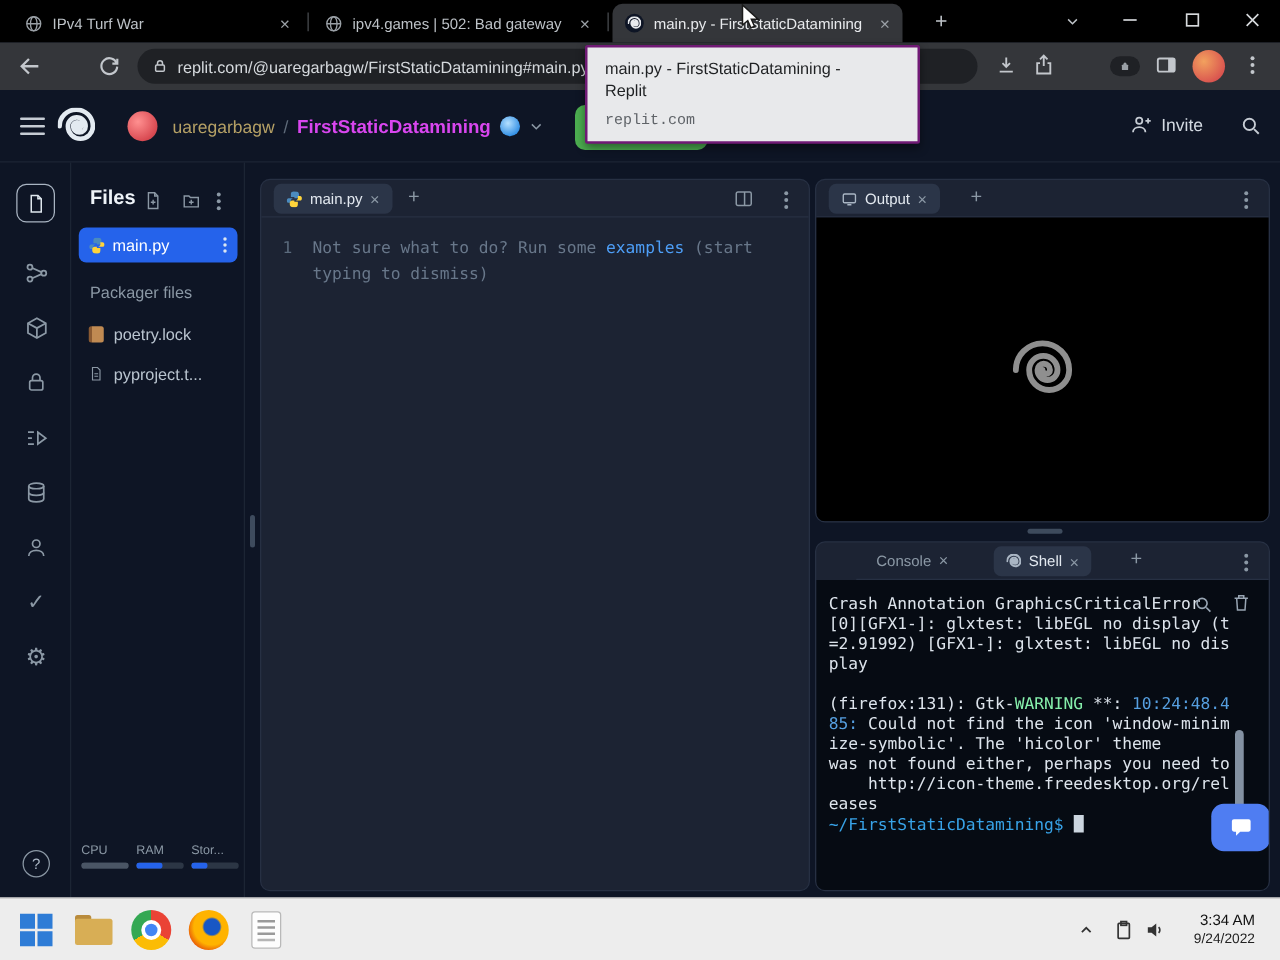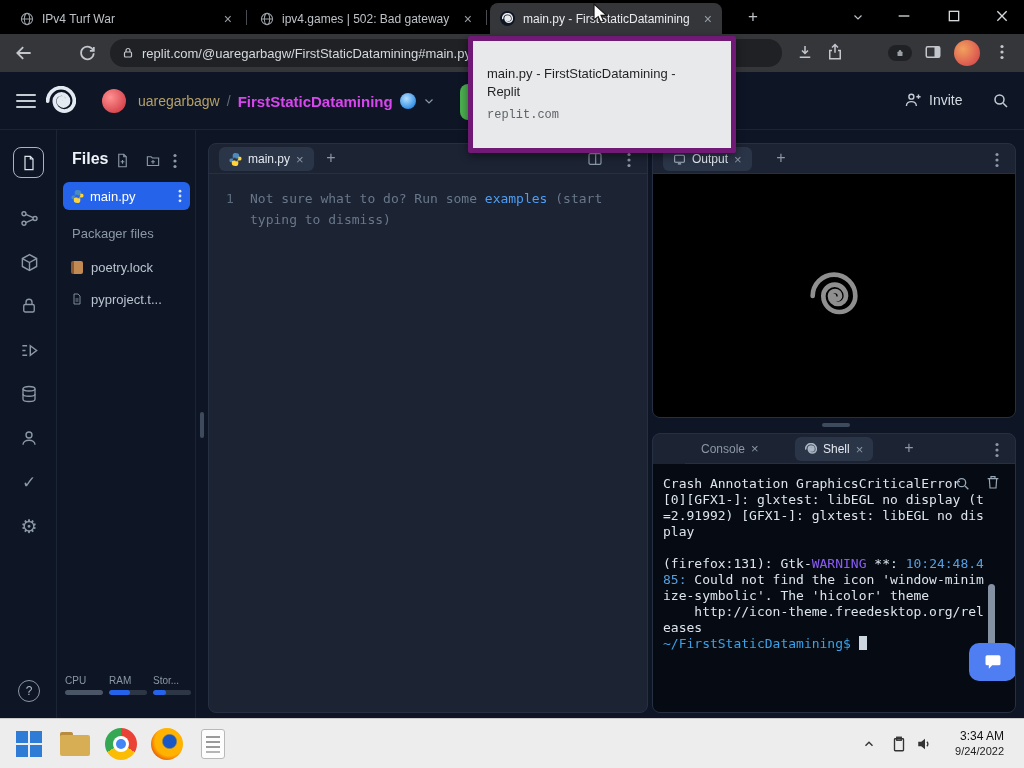--- a/index.html
+++ b/index.html
@@ -28,22 +28,22 @@
   .navic { position:absolute; top:9px; color:#c3c7cc; }
   .omnibox { position:absolute; left:110px; top:5px; width:672px; height:28px; border-radius:14px;
              background:#1f2125; display:flex; align-items:center; padding:0 12px; gap:8px; }
   .url { font-size:13px; color:#d5d9dd; white-space:nowrap; overflow:hidden; }
   .extbadge { position:absolute; left:888px; top:11px; width:24px; height:16px; background:#1f2125;
               border-radius:8px; color:#9aa0a6; display:flex; align-items:center; justify-content:center; }
   .avatar-browser { position:absolute; left:954px; top:6px; width:26px; height:26px; border-radius:50%;
               background:radial-gradient(circle at 35% 35%, #f2a15e, #d9534f 75%); }
 
   .tooltip { position:absolute; left:468px; top:36px; width:268px; background:#e8e9eb;
-             border:5px solid #701a75; border-radius:2px; box-shadow:0 3px 8px rgba(0,0,0,.45);
-             padding:24px 14px; z-index:60; color:#1f2123; font-size:13px; line-height:18px; }
+             border:2px solid #701a75; border-radius:2px; box-shadow:0 3px 8px rgba(0,0,0,.45);
+             padding:8px 14px; z-index:60; color:#1f2123; font-size:13px; line-height:18px; }
   .tooltip .domain { color:#5f6368; font-size:12px; margin-top:5px;font-family:Liberation Mono, monospace; }
 
   
   .rheader { position:absolute; top:72px; left:0; right:0; height:58px; background:#0e1525;
              border-bottom:1px solid #1c2534; }
   .hamburger { position:absolute; left:16px; top:22px; width:20px; height:14px;
                display:flex; flex-direction:column; justify-content:space-between; }
   .hamburger i { height:2px; background:#c6ccd4; border-radius:1px; }
   .rlogo { position:absolute; left:46px; top:14px; width:30px; height:30px; color:#e3eaf1; }
   .avatar-replit { position:absolute; left:102px; top:17px; width:24px; height:24px; border-radius:50%;
@@ -105,21 +105,21 @@
   .ghost { position:absolute; left:41px; top:44px; font:13px/21px "DejaVu Sans Mono", monospace; color:#68778a; }
   .ghost .glink { color:#4d9ef7; }
 
   .output-card { left:652px; top:143px; width:364px; height:275px; }
   .output-body { position:absolute; top:30px; left:0; right:0; bottom:0; background:#000; }
   .spiral-big { position:absolute; left:50%; top:50%; transform:translate(-50%,-50%); width:48px; height:48px; color:#8f8f8f; }
 
   .console-card { left:652px; top:433px; width:364px; height:280px;padding-left:32px; }
   .terminal { position:absolute; top:30px; left:0; right:0; bottom:0; background:#060b13; padding:12px 10px; }
   .tline { font:13px/16px "DejaVu Sans Mono", monospace; color:#dde4ec; white-space:pre; }
-  .tline .warn { color:#8b5cf6; }
+  .tline .warn { color:#86efac; }
   .tline .num { color:#569fe0; }
   .tline .prompt { color:#38a3e8; }
   .cursor { display:inline-block; width:8px; height:14px; background:#ccd6e0; vertical-align:-2px; }
   .term-ic { position:absolute; color:#98a5b3; z-index:4; }
   .term-scrollbar { position:absolute; right:20px; top:150px; width:7px; height:74px; background:#8391a2;
               border-radius:4px; z-index:4; }
   .chat-fab { position:absolute; right:-1px; top:209px; width:47px; height:38px; background:#4f7df2;
               border-radius:10px; display:flex; align-items:center; justify-content:center; z-index:5; }
 
   .v-handle { position:absolute; left:200px; top:412px; width:4px; height:26px; border-radius:2px; background:#3e4b5d; }
@@ -511,20 +511,21 @@
     </div>
     <div class="terminal">
         <div class="tline"><span>Crash Annotation GraphicsCriticalError</span></div>
         <div class="tline"><span>[0][GFX1-]: glxtest: libEGL no display (t</span></div>
         <div class="tline"><span>=2.91992) [GFX1-]: glxtest: libEGL no dis</span></div>
         <div class="tline"><span>play</span></div>
         <div class="tline"> </div>
         <div class="tline"><span>(firefox:131): Gtk-</span><span class="warn">WARNING</span><span> **: </span><span class="num">10:24:48.4</span></div>
         <div class="tline"><span class="num">85:</span><span> Could not find the icon 'window-minim</span></div>
         <div class="tline"><span>ize-symbolic'. The 'hicolor' theme</span></div>
+        <div class="tline"><span>was not found either, perhaps you need to</span></div>
         <div class="tline"><span>    http://icon-theme.freedesktop.org/rel</span></div>
         <div class="tline"><span>eases</span></div>
         <div class="tline"><span class="prompt">~/FirstStaticDatamining$ </span><span class="cursor"></span></div>
       </div>
     <div class="term-ic" style="right:44px;top:42px">
       <svg width="16" height="16" viewBox="0 0 24 24" fill="none" stroke="currentColor" stroke-width="2">
           <circle cx="10" cy="10" r="6"></circle>
           <path d="M15 15l5 5"></path>
         </svg>
     </div>

